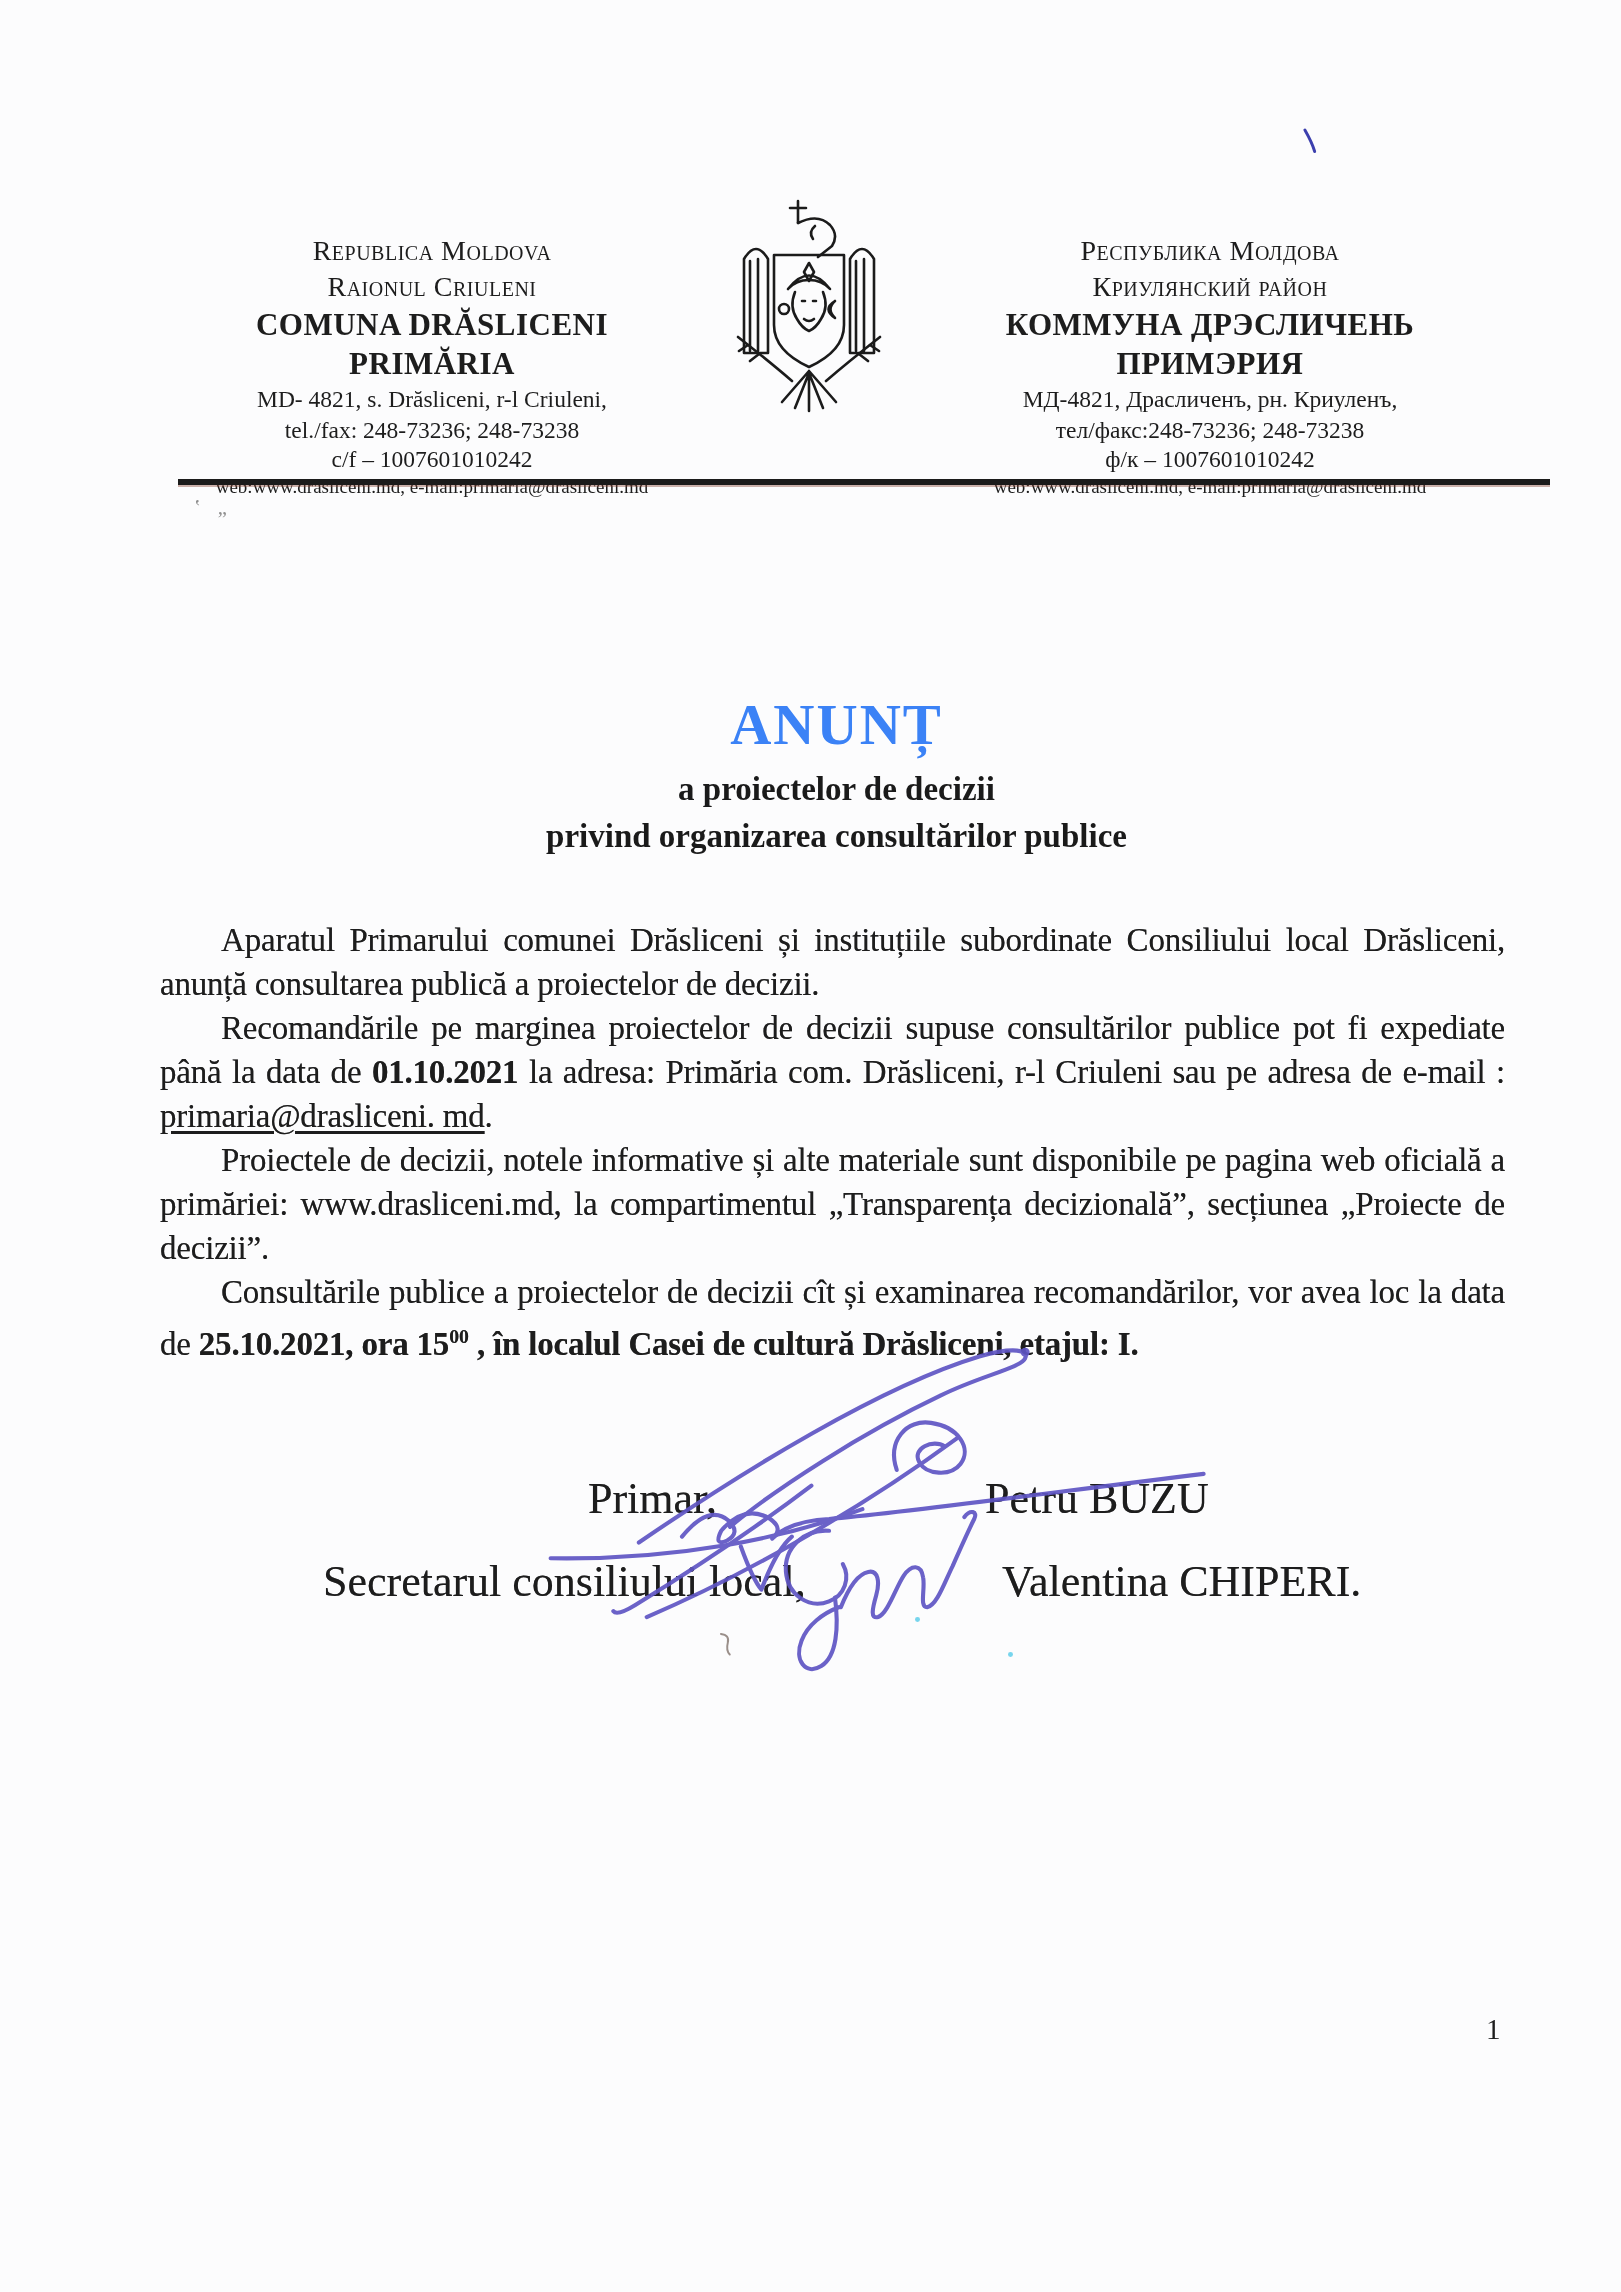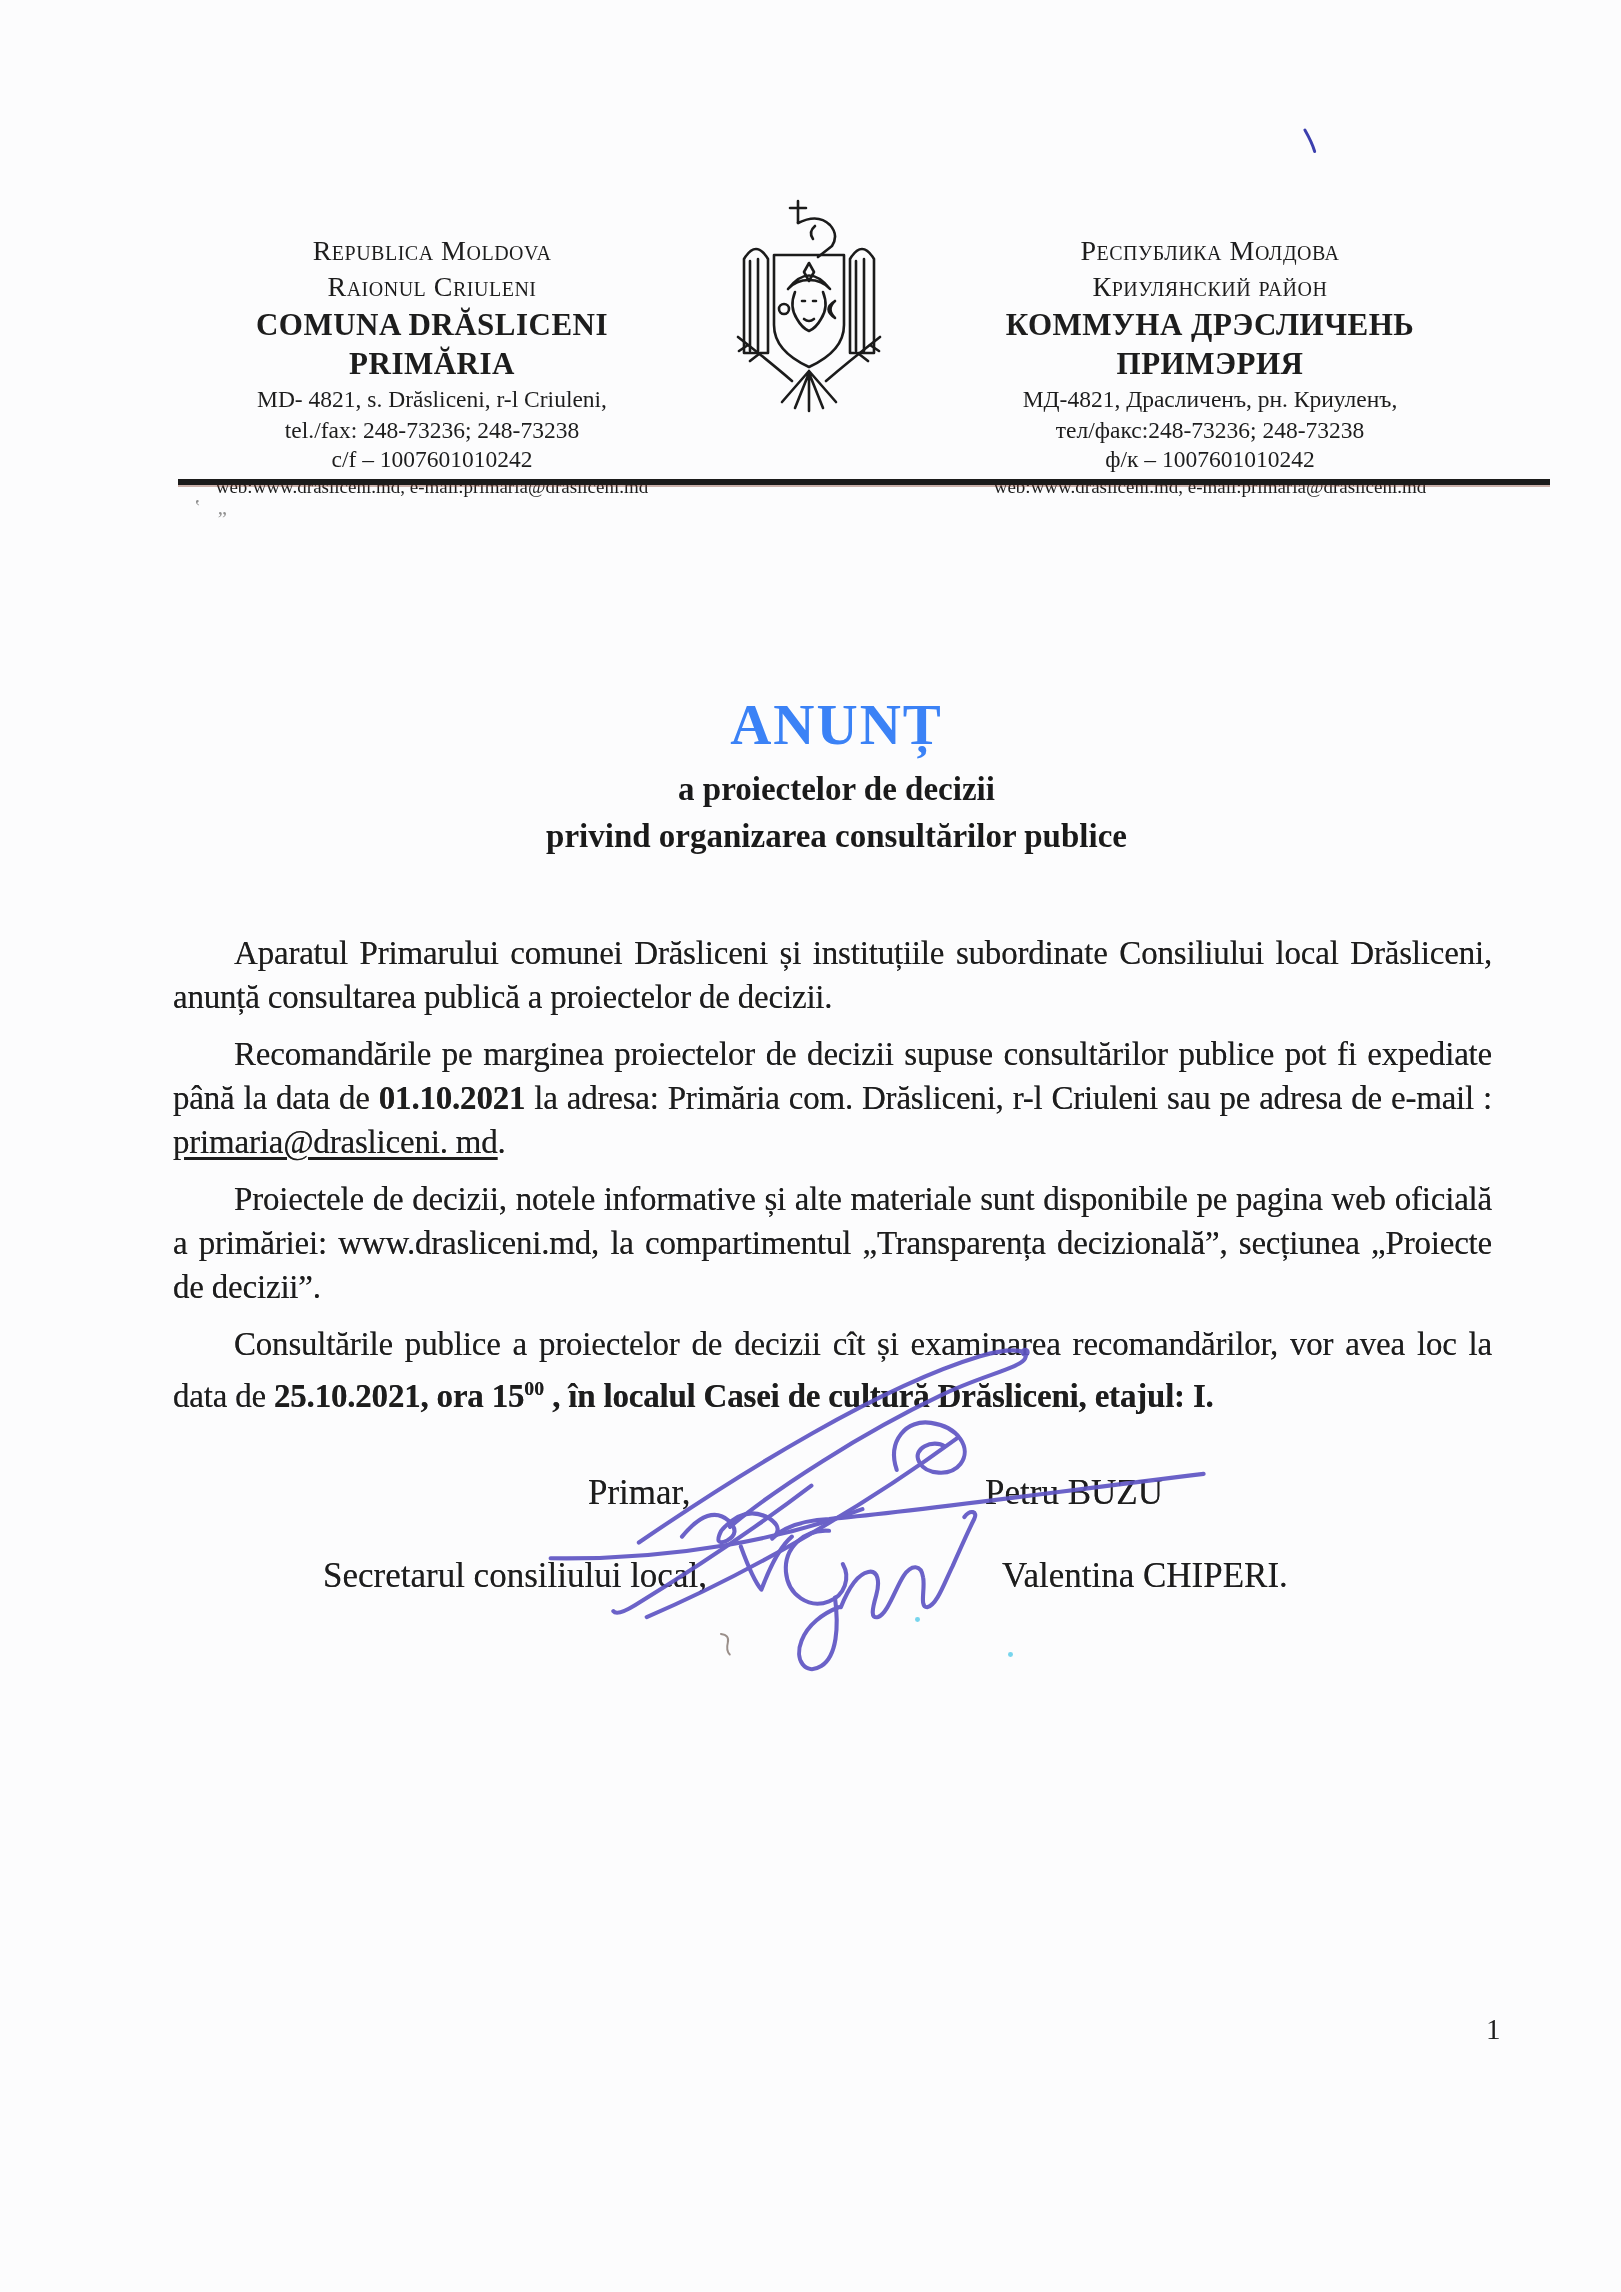--- a/index.html
+++ b/index.html
@@ -39,27 +39,27 @@
   .doc-title{font-size:57px;font-weight:bold;letter-spacing:2px;line-height:82px;color:#3b82f6;}
   .doc-subtitle{font-size:33px;font-weight:bold;line-height:47px;color:#1a1a1a;}
 
   
   .body-text{
     position:absolute;left:160px;top:918px;width:1345px;
     font-size:33px;line-height:44px;text-align:justify;
     letter-spacing:-0.2px;
     text-shadow:0 0 0.6px rgba(40,40,40,.7);
   }
-  .body-text p{margin:13px;text-indent:61px;}
+  .body-text p{margin:0;text-indent:61px;}
   .bold{font-weight:bold;}
   .sup{vertical-align:super;font-size:.6em;font-weight:bold;letter-spacing:0;}
   .ulink{text-decoration:underline;text-underline-offset:3.9px;}
 
   
-  .sig-label{position:absolute;font-size:35px;white-space:nowrap;text-shadow:0 0 0.6px rgba(40,40,40,.7);}
+  .sig-label{position:absolute;font-size:44px;white-space:nowrap;text-shadow:0 0 0.6px rgba(40,40,40,.7);}
   .sig-role-1{left:588px;top:1473px;}
   .sig-name-1{left:985px;top:1473px;}
   .sig-role-2{left:323px;top:1556px;}
   .sig-name-2{left:1002px;top:1556px;}
 
   .sig-ink{position:absolute;left:431px;top:1313px;width:804px;height:461px;}
   .sig-ink svg{width:100%;height:100%;}
 
   .pen-tick{position:absolute;left:1300px;top:127px;width:19.6px;height:27.4px;}
   .speck{position:absolute;width:4.9px;height:4.9px;border-radius:50%;background:#55cbe8;opacity:.8;}

